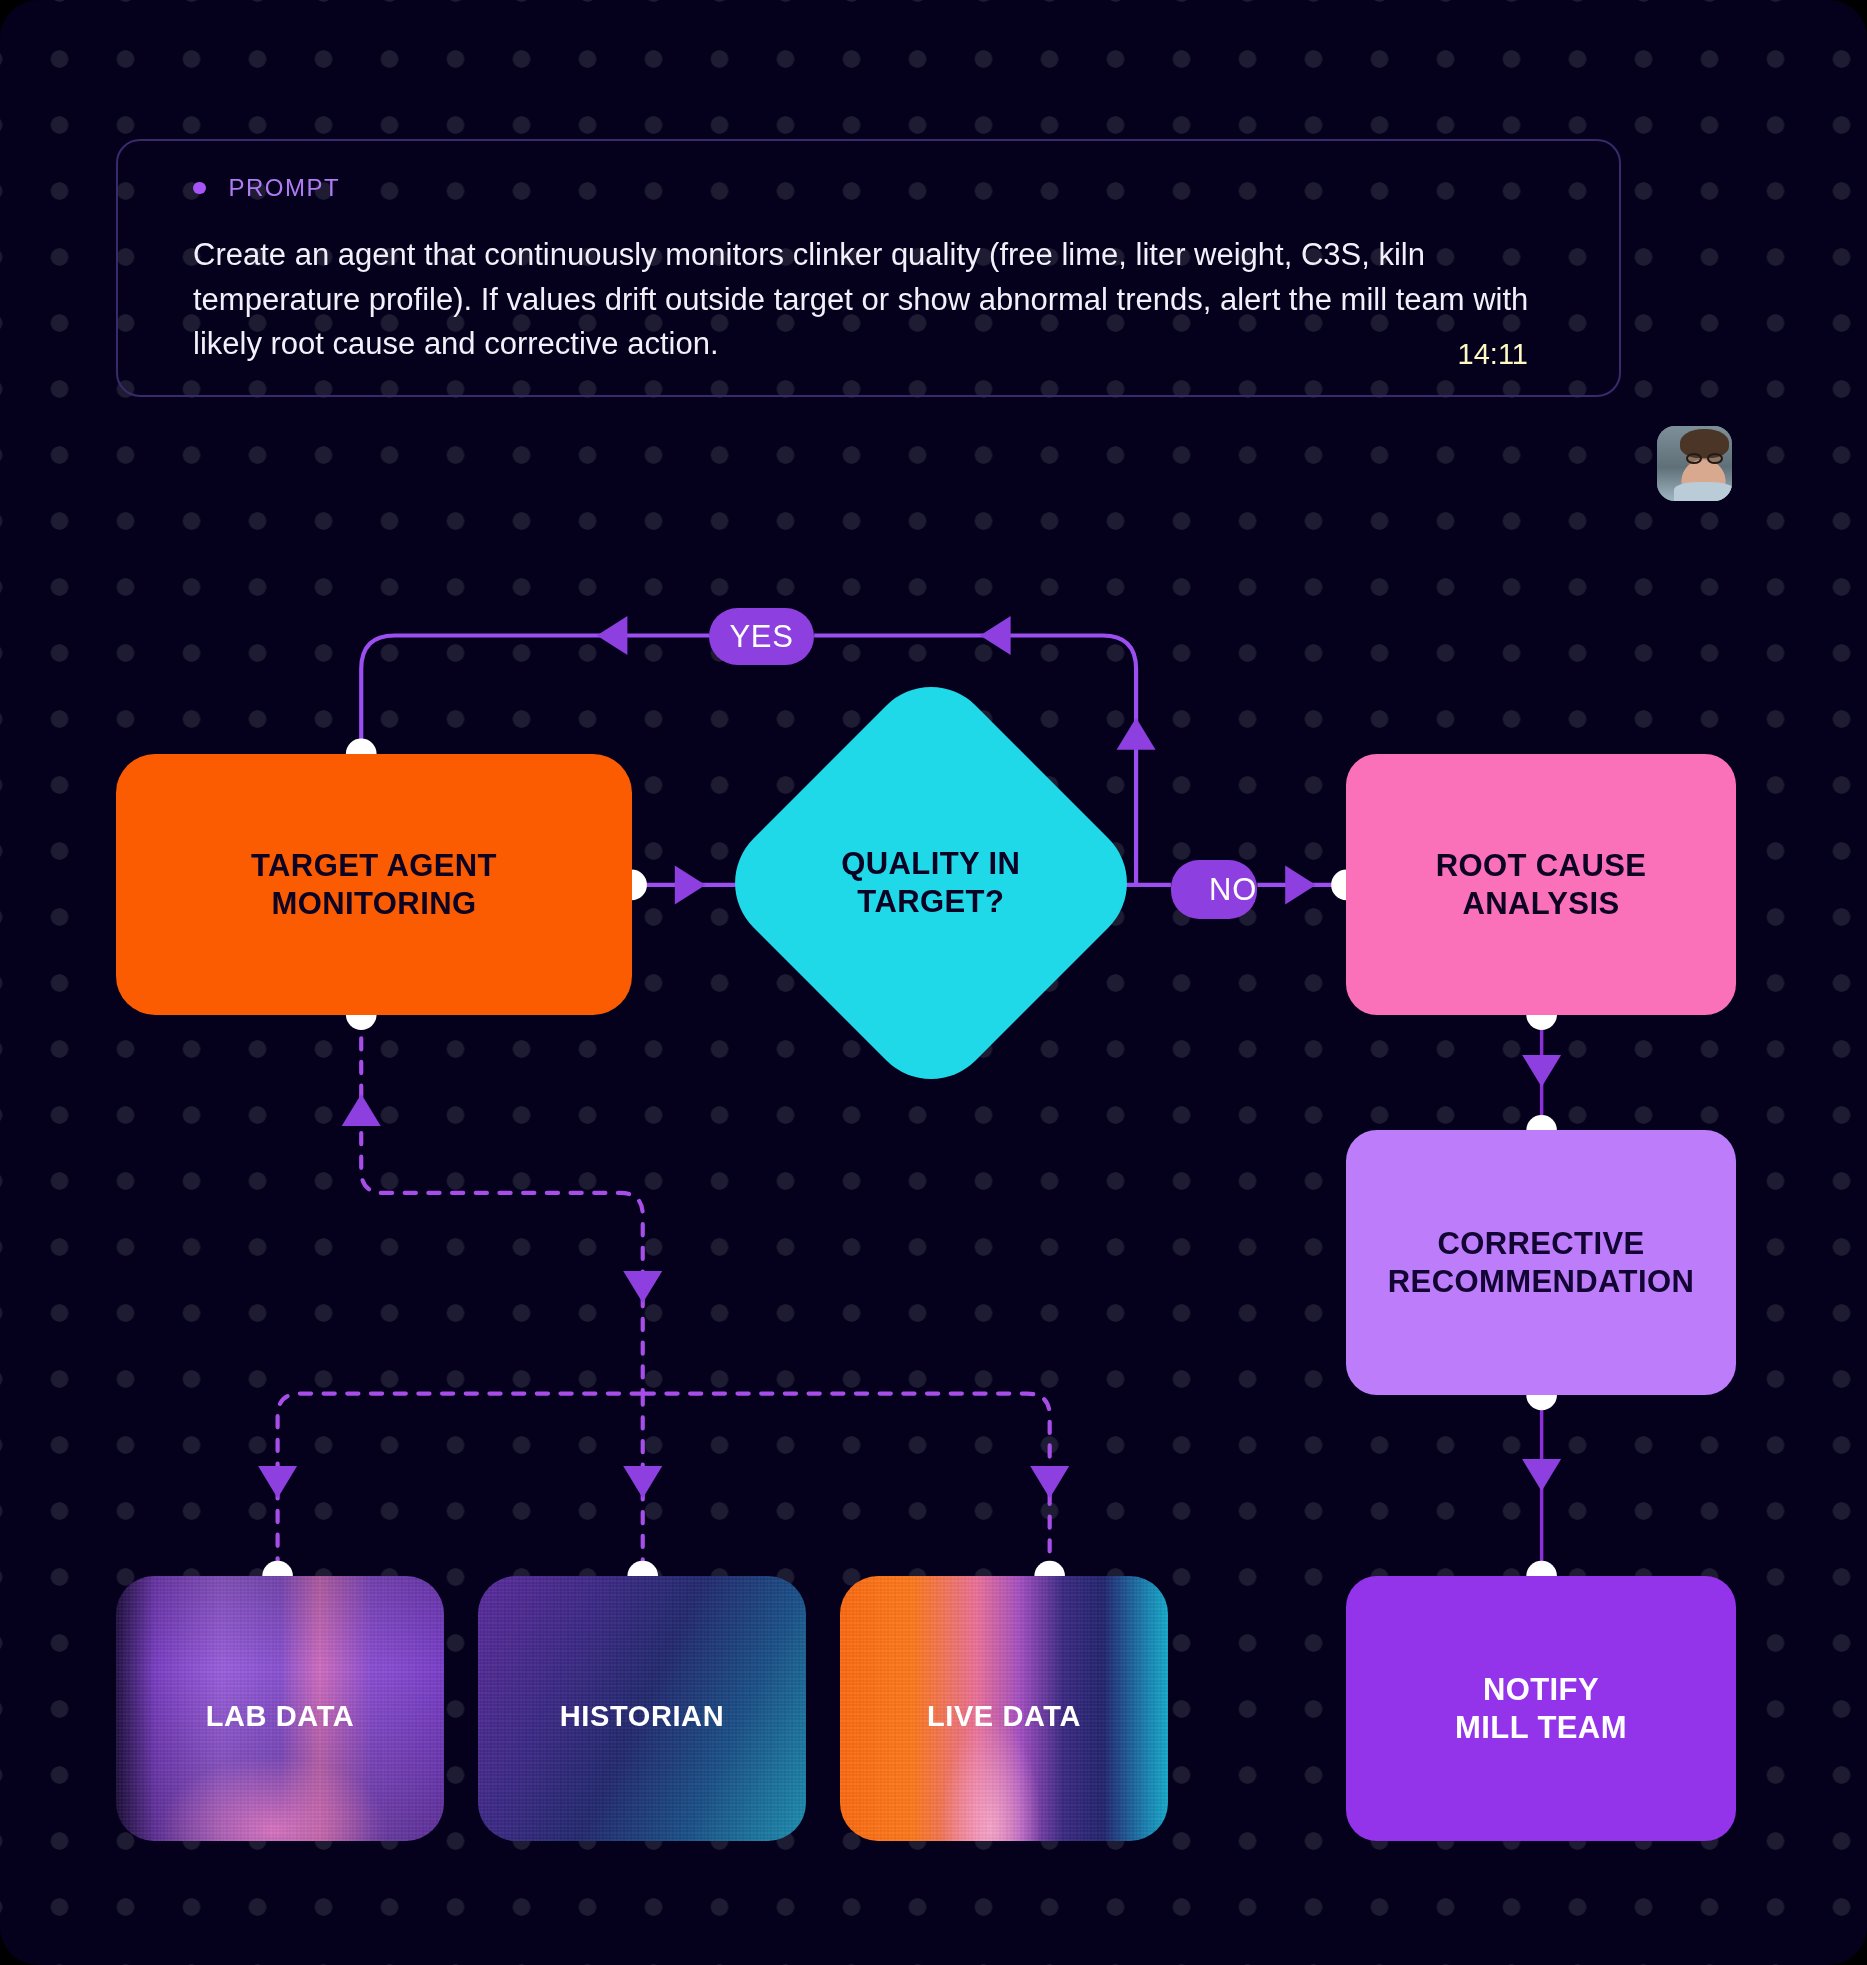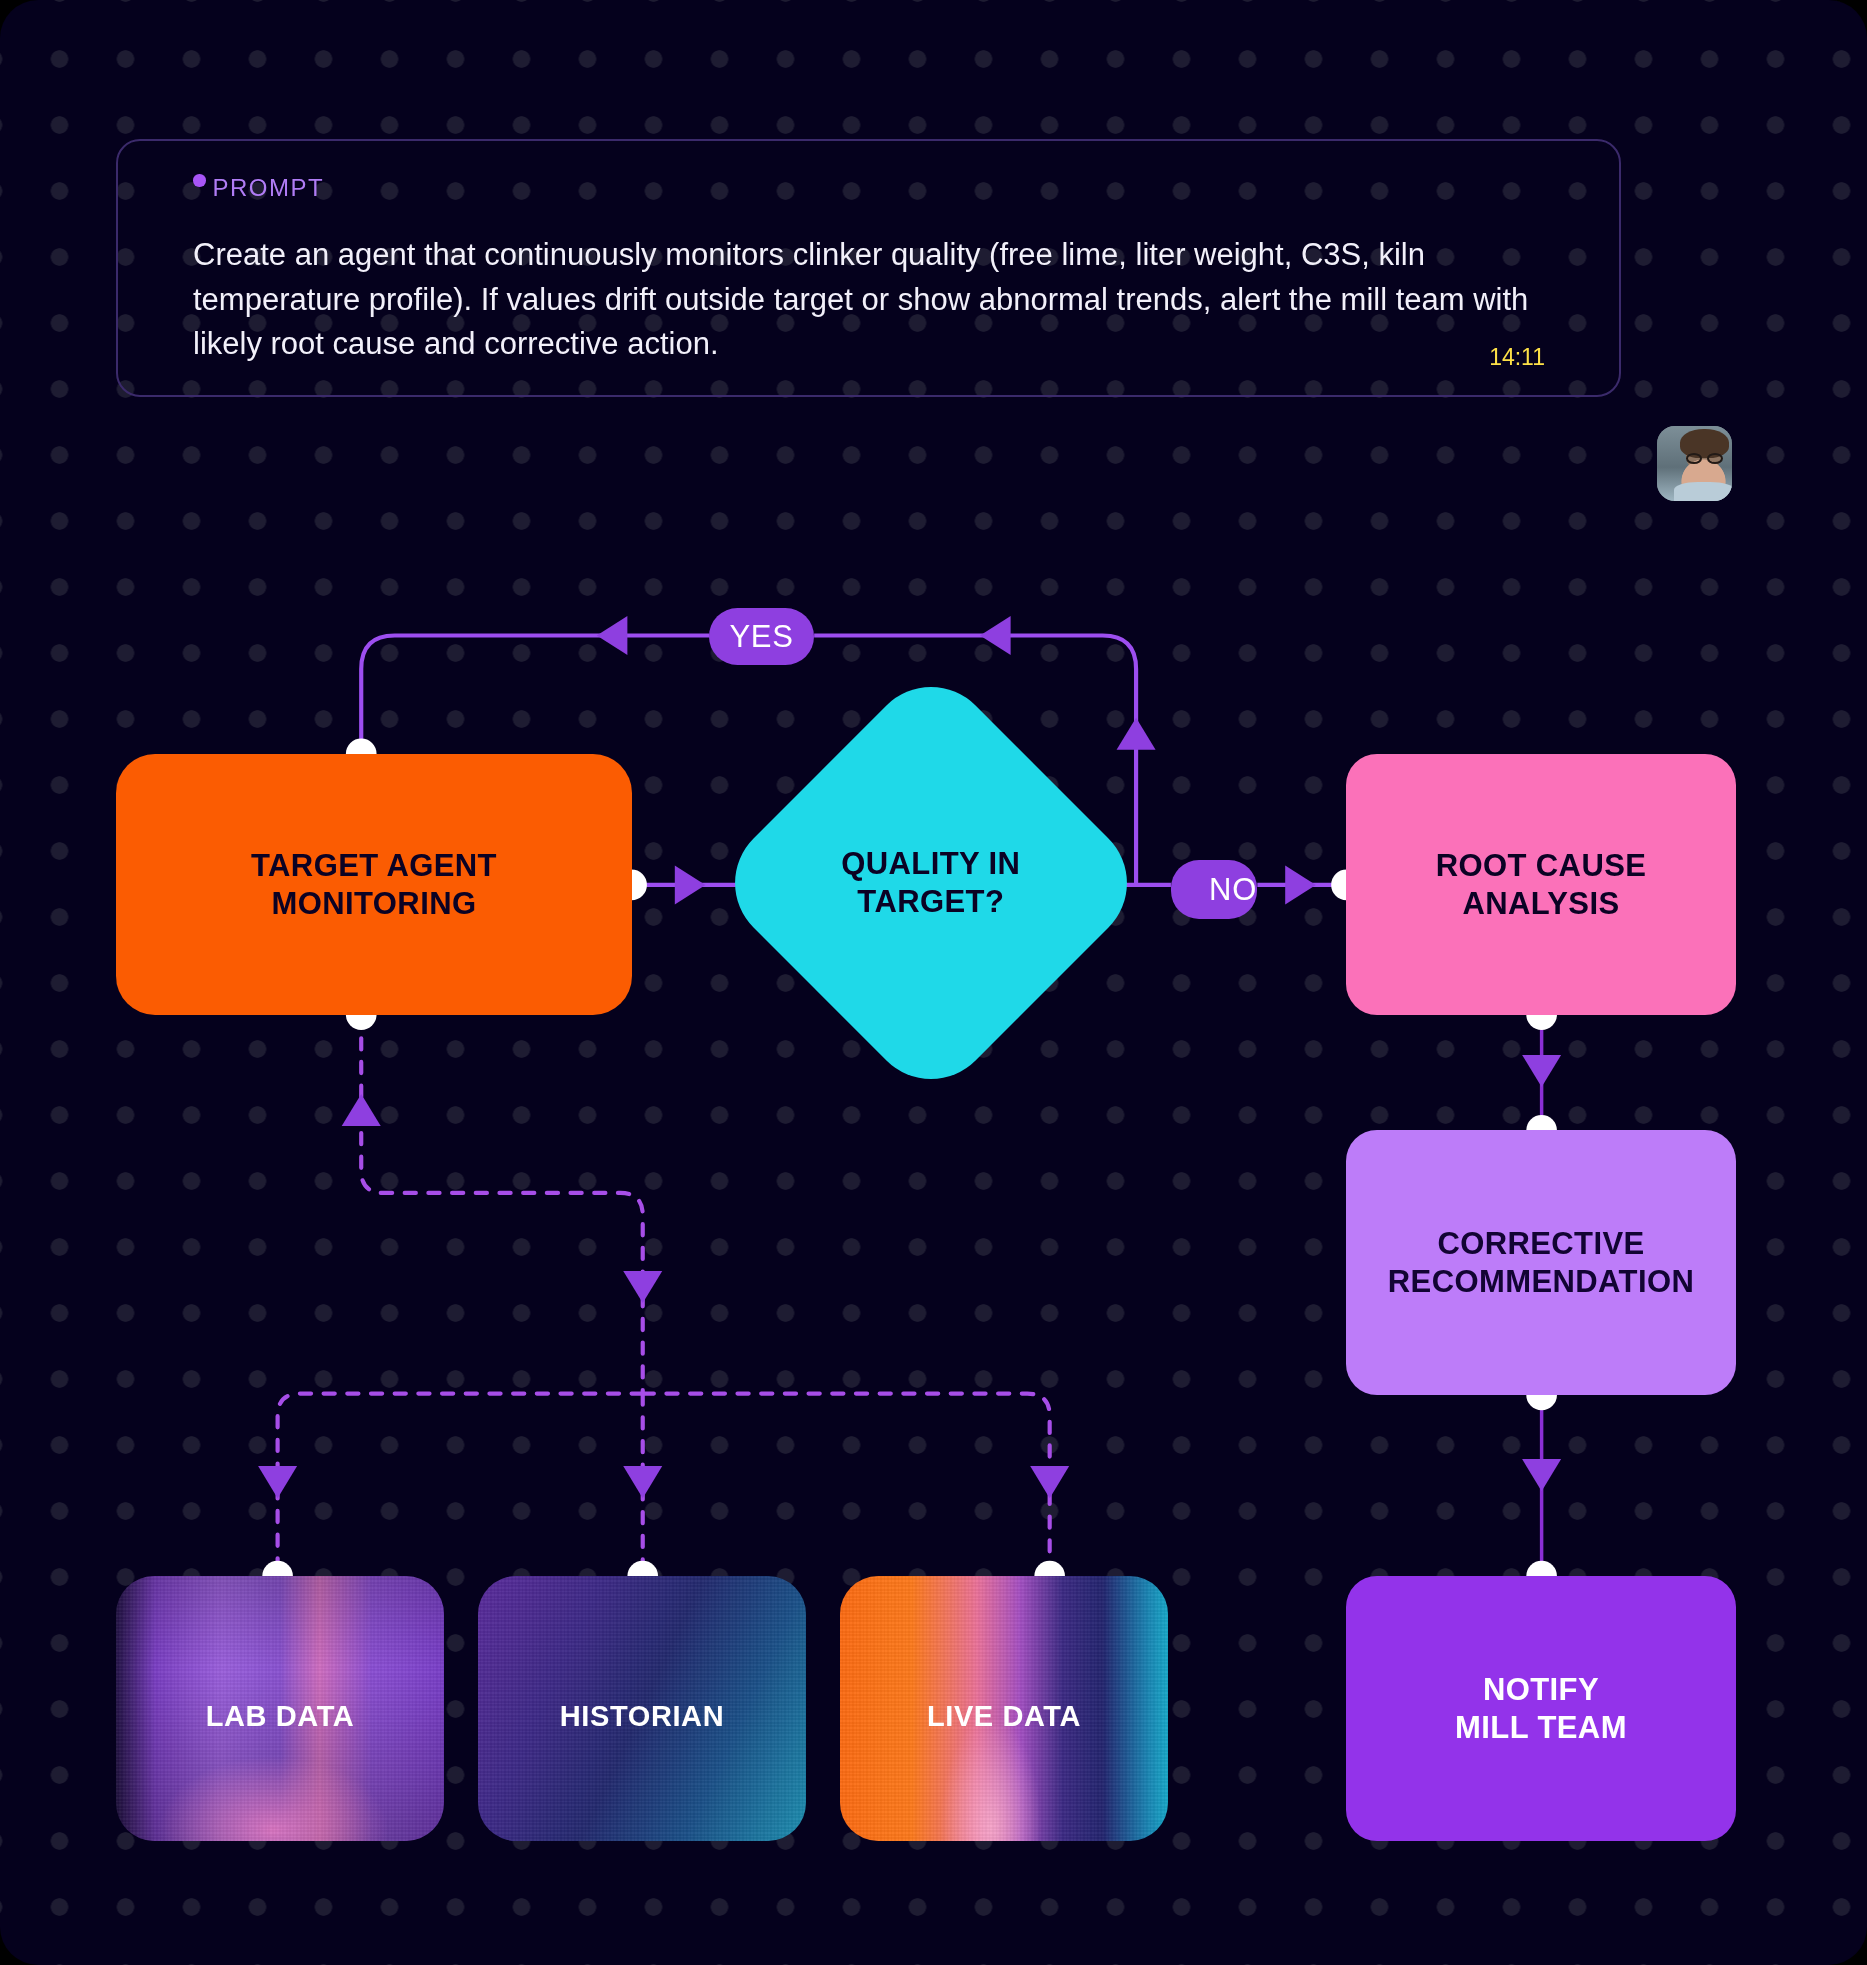--- a/index.html
+++ b/index.html
@@ -26,32 +26,32 @@
   
   #prompt-card {
     position:absolute; left:116px; top:139px;
     width:1505px; height:137px;
     min-height:0;
     border:2.1px solid #3b2a6b;
     border-radius:24px;
     padding:33px 75px 28px 75px;
     height:auto;
   }
-  .prompt-head { display:flex; align-items:flex-start; gap:7px; margin-bottom:31px; }
+  .prompt-head { display:flex; align-items:center; gap:23px; margin-bottom:31px; }
   .prompt-bullet { width:12.5px; height:12.5px; border-radius:50%; background:#a855f7; flex:0 0 auto; }
   .prompt-label {
     color:#b07cf5; font-size:24px; letter-spacing:1.5px; font-weight:400;
   }
   .prompt-body {
     color:#f2f0fa; font-size:31px; line-height:1.44; font-weight:400;
     max-width:1366px;
   }
   #prompt-time {
-    position:absolute; right:74px; bottom:24px;
-    color:#fde047; font-size:23px;
+    position:absolute; right:91px; bottom:24px;
+    color:#fef9c3; font-size:29px;
   }
   #avatar {
     position:absolute; left:1657px; top:426px;
     width:75px; height:75px; border-radius:18px;
     overflow:hidden;
     background:#6d7d85;
   }
   #avatar .face {
     position:absolute; inset:0;
     background:

